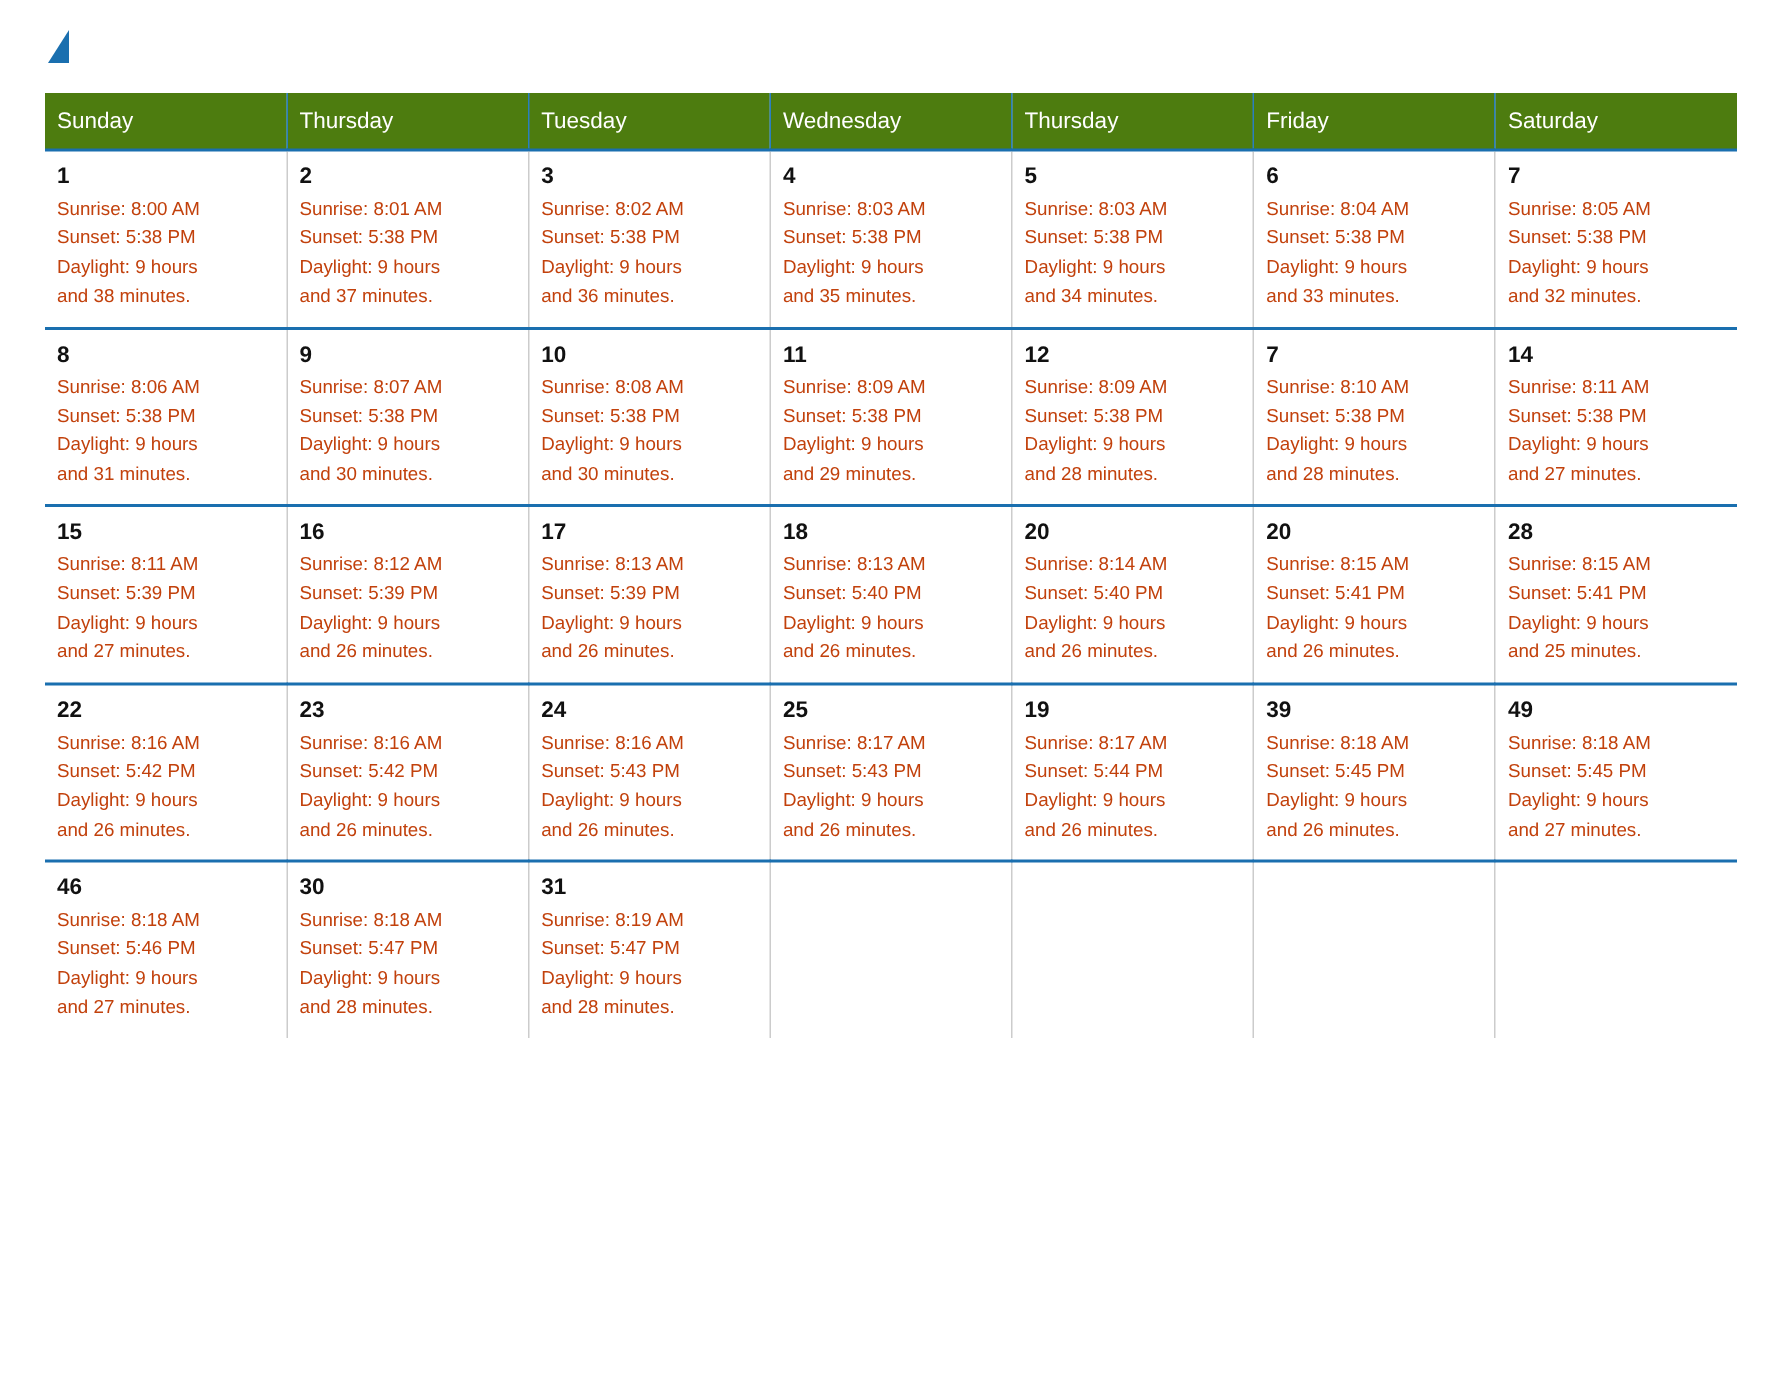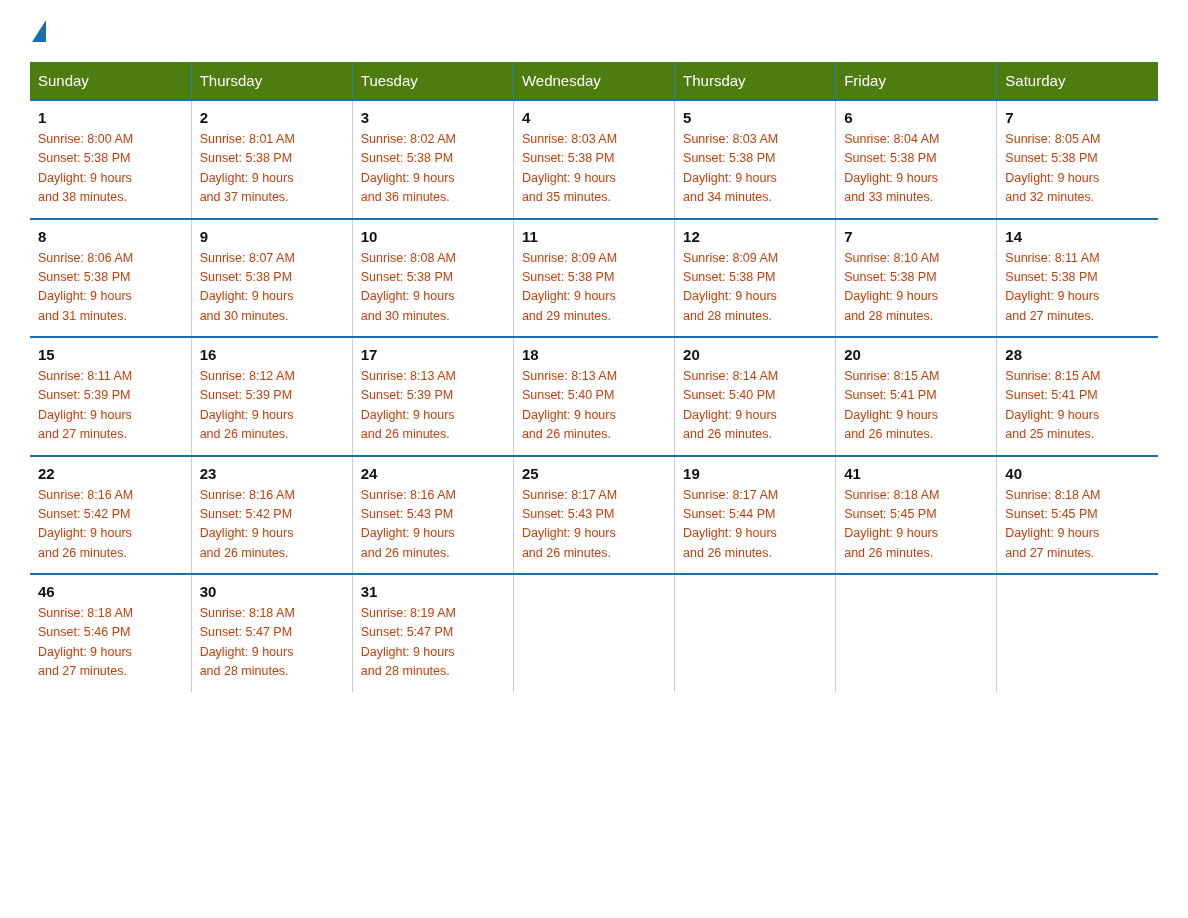--- a/index.html
+++ b/index.html
@@ -239,25 +239,25 @@
       </td>
         <td>
         <span class="day-num">25</span>
         <div class="day-info">Sunrise: 8:17 AM<br>Sunset: 5:43 PM<br>Daylight: 9 hours<br>and 26 minutes.</div>
       </td>
         <td>
         <span class="day-num">19</span>
         <div class="day-info">Sunrise: 8:17 AM<br>Sunset: 5:44 PM<br>Daylight: 9 hours<br>and 26 minutes.</div>
       </td>
         <td>
-        <span class="day-num">41</span>
+        <span class="day-num">39</span>
         <div class="day-info">Sunrise: 8:18 AM<br>Sunset: 5:45 PM<br>Daylight: 9 hours<br>and 26 minutes.</div>
       </td>
         <td>
-        <span class="day-num">40</span>
+        <span class="day-num">49</span>
         <div class="day-info">Sunrise: 8:18 AM<br>Sunset: 5:45 PM<br>Daylight: 9 hours<br>and 27 minutes.</div>
       </td>
       </tr>
       <tr>
         <td>
         <span class="day-num">46</span>
         <div class="day-info">Sunrise: 8:18 AM<br>Sunset: 5:46 PM<br>Daylight: 9 hours<br>and 27 minutes.</div>
       </td>
         <td>
         <span class="day-num">30</span>

